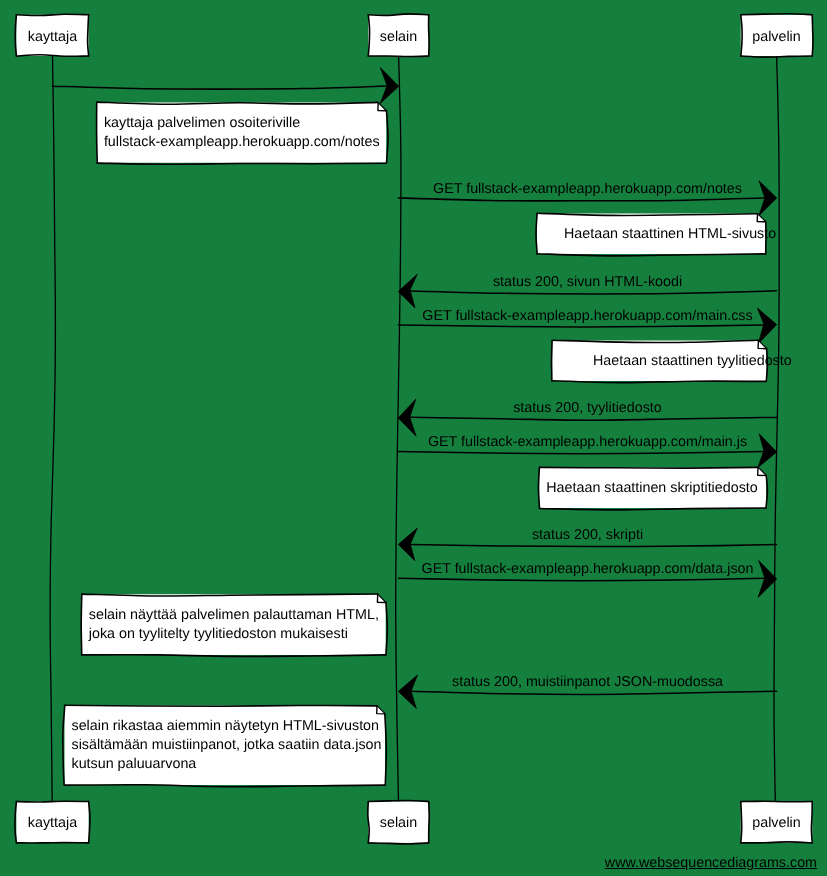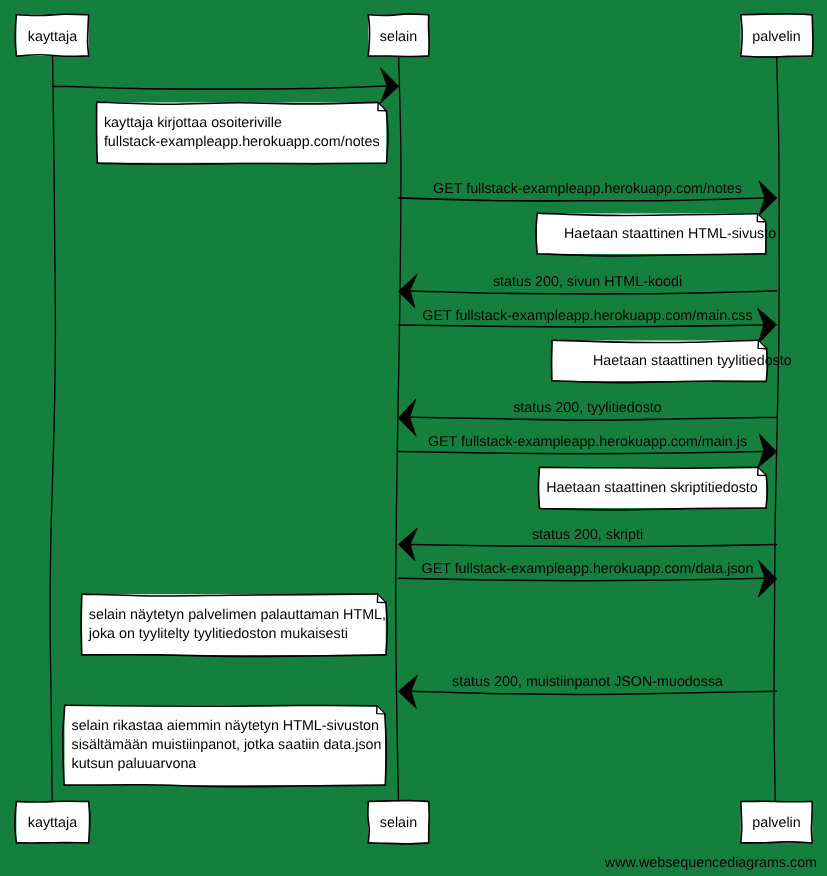--- a/index.html
+++ b/index.html
@@ -12,21 +12,21 @@
   svg#sketch{position:absolute;left:0;top:0;width:827px;height:876px;}
   #labels{position:absolute;left:0;top:0;width:827px;height:876px;}
   .lbl{position:absolute;white-space:pre;color:#000000;
        font-family:"Liberation Sans",sans-serif;
        font-size:14.3px;line-height:19px;}
   .participant-label{}
   .msg-label{}
   .note-label{}
   .footer-label{}
   .ctr{transform:translateX(-50%);}
-  .rgt{transform:translateX(-100%);}
+  .rgt{transform:translateX(-100%);text-decoration:underline;}
 </style>
 </head>
 <body>
 
 <div id="canvas">
 
   <svg id="sketch" viewBox="0 0 827 876">
       <path d="M52.5 52.0 C52.7 67.7 53.4 114.7 53.8 146.0 C54.2 177.3 54.4 208.7 54.7 240.0 C55.0 271.3 55.5 302.7 55.4 334.0 C55.3 365.3 54.8 396.7 54.1 428.0 C53.4 459.3 51.9 490.7 51.2 522.0 C50.5 553.3 50.1 584.7 50.1 616.0 C50.1 647.3 50.9 678.7 51.2 710.0 C51.6 741.3 52.0 788.3 52.2 804.0" fill="none" stroke="#000000" stroke-width="1.3" stroke-linecap="round" stroke-linejoin="round"></path>
       <path d="M398.5 52.0 C398.9 67.7 400.4 114.7 400.8 146.0 C401.2 177.3 400.8 208.7 400.6 240.0 C400.4 271.3 399.9 302.7 399.4 334.0 C398.9 365.3 398.2 396.7 397.7 428.0 C397.2 459.3 396.6 490.7 396.3 522.0 C396.0 553.3 395.6 584.7 395.7 616.0 C395.8 647.3 396.3 678.7 396.8 710.0 C397.3 741.3 398.2 788.3 398.5 804.0" fill="none" stroke="#000000" stroke-width="1.3" stroke-linecap="round" stroke-linejoin="round"></path>
       <path d="M776.5 52.0 C776.9 67.7 778.4 114.7 778.8 146.0 C779.2 177.3 779.1 208.7 779.1 240.0 C779.1 271.3 779.2 302.7 778.9 334.0 C778.6 365.3 777.7 396.7 777.1 428.0 C776.5 459.3 775.6 490.7 775.2 522.0 C774.8 553.3 774.7 584.7 774.5 616.0 C774.3 647.3 773.9 678.7 774.0 710.0 C774.1 741.3 775.1 788.3 775.3 804.0" fill="none" stroke="#000000" stroke-width="1.3" stroke-linecap="round" stroke-linejoin="round"></path>
@@ -158,26 +158,26 @@
 
     <div class="lbl msg-label ctr" style="left: 587.5px; top: 179.9px; text-align: right;">GET fullstack-exampleapp.herokuapp.com/notes</div>
     <div class="lbl msg-label ctr" style="left: 587.5px; top: 272.9px;">status 200, sivun HTML-koodi</div>
     <div class="lbl msg-label ctr" style="left: 587.5px; top: 306.9px;">GET fullstack-exampleapp.herokuapp.com/main.css</div>
     <div class="lbl msg-label ctr" style="left: 587.5px; top: 399.4px;">status 200, tyylitiedosto</div>
     <div class="lbl msg-label ctr" style="left: 587.5px; top: 433.4px;">GET fullstack-exampleapp.herokuapp.com/main.js</div>
     <div class="lbl msg-label ctr" style="left: 587.5px; top: 526.4px;">status 200, skripti</div>
     <div class="lbl msg-label ctr" style="left: 587.5px; top: 560.4px;">GET fullstack-exampleapp.herokuapp.com/data.json</div>
     <div class="lbl msg-label ctr" style="left: 587.5px; top: 673.4px;">status 200, muistiinpanot JSON-muodossa</div>
 
-    <div class="lbl note-label" style="left: 103.9px; top: 114.3px;">kayttaja kirjottaa osoiteriville
+    <div class="lbl note-label" style="left: 103.9px; top: 114.3px;">kayttaja palvelimen osoiteriville
 fullstack-exampleapp.herokuapp.com/notes</div>
     <div class="lbl note-label" style="left: 564px; top: 225.3px;">Haetaan staattinen HTML-sivusto</div>
     <div class="lbl note-label" style="left: 593px; top: 352.2px;">Haetaan staattinen tyylitiedosto</div>
     <div class="lbl note-label" style="left: 546.3px; top: 479px;">Haetaan staattinen skriptitiedosto</div>
-    <div class="lbl note-label" style="left: 88.8px; top: 606px;">selain näytetyn palvelimen palauttaman HTML,
+    <div class="lbl note-label" style="left: 88.8px; top: 606px;">selain näyttää palvelimen palauttaman HTML,
 joka on tyylitelty tyylitiedoston mukaisesti</div>
     <div class="lbl note-label" style="left: 71.5px; top: 717.4px;">selain rikastaa aiemmin näytetyn HTML-sivuston
 sisältämään muistiinpanot, jotka saatiin data.json
 kutsun paluuarvona</div>
 
     <div class="lbl footer-label rgt" style="left: 817px; top: 854px;">www.websequencediagrams.com</div>
   </div>
 </div>
 
 </body></html>

